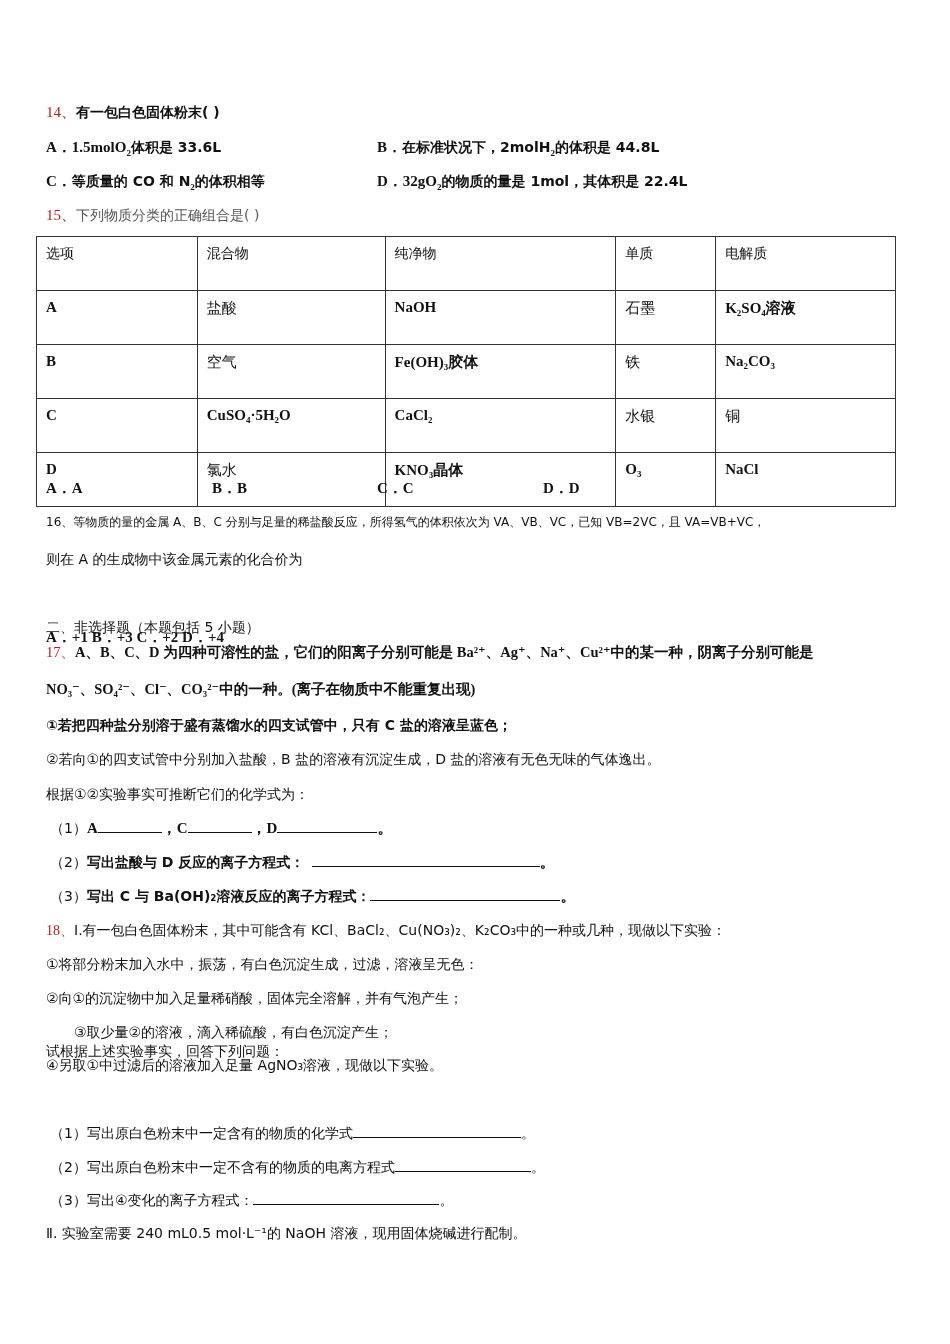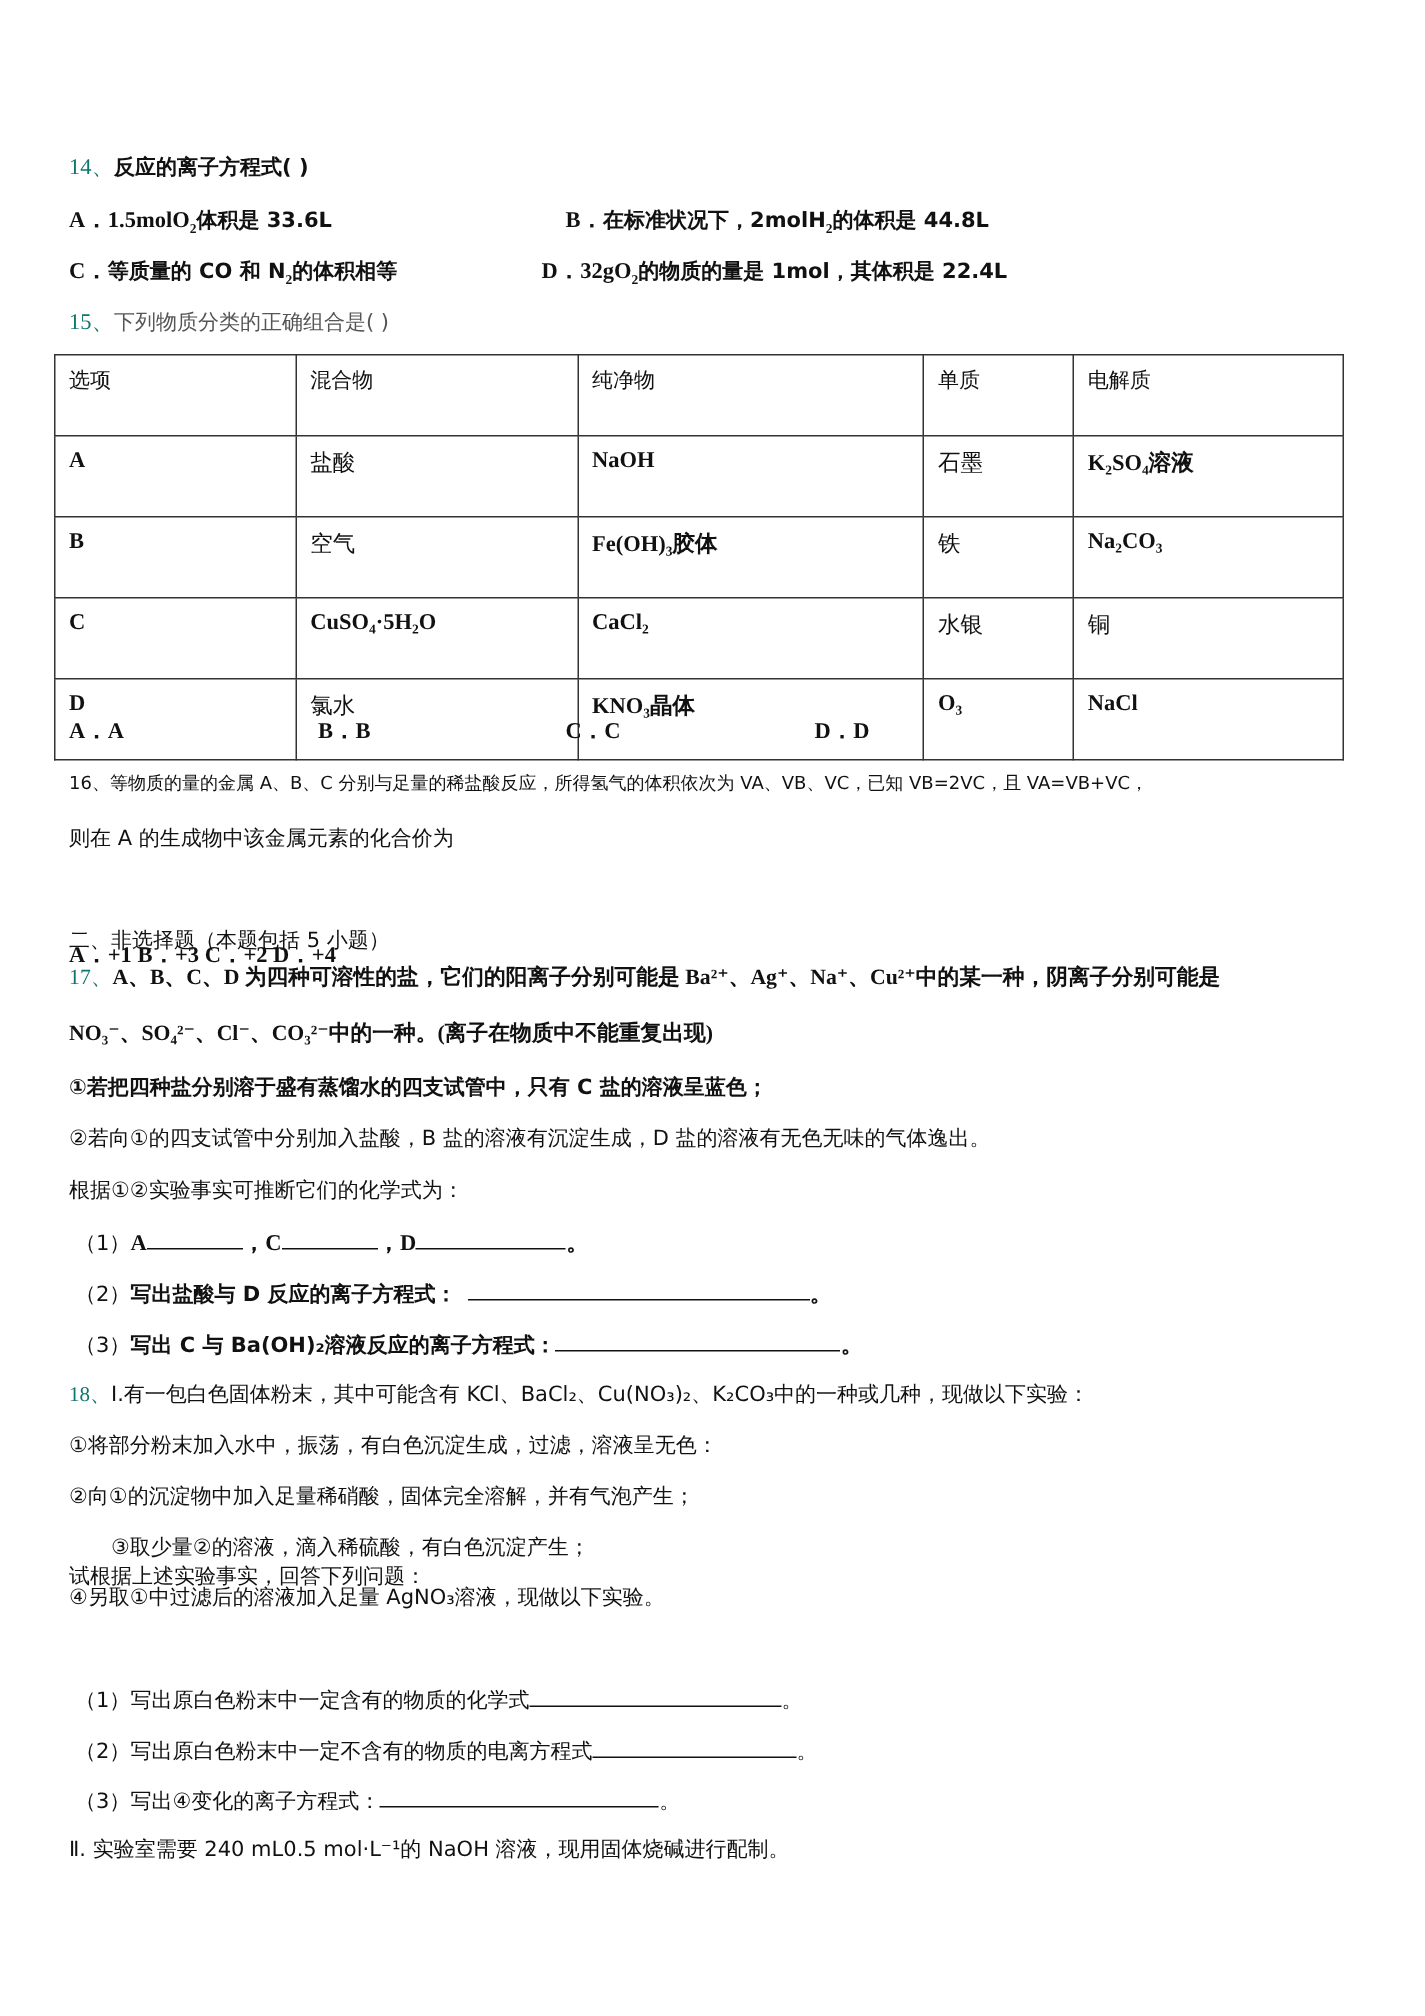--- a/index.html
+++ b/index.html
@@ -1,46 +1,46 @@
 <!DOCTYPE html>
 <html><head>
 <meta charset="utf-8">
 <style>
   html, body { margin: 0; padding: 0; background: #ffffff; }
   body { width: 950px; height: 1344px; position: relative; overflow: hidden;
          font-family: "Liberation Serif", "DejaVu Serif", serif; color: #111; }
   .line { position: absolute; left: 46px; font-size: 15px; line-height: 20px; white-space: nowrap; }
-  .num { font-family: "Liberation Serif", serif; color: #0f766e; font-weight: normal; }
+  .num { font-family: "Liberation Serif", serif; color: #b91c1c; font-weight: normal; }
   .b { font-weight: bold; }
   .cj { font-family: "DejaVu Sans", sans-serif; font-size: 14px; }
   .gray { color: #555; }
   sub, sup { font-size: 9px; line-height: 0; }
   .blank { display: inline-block; border-bottom: 1px solid #111; height: 14px; vertical-align: baseline; }
   table.cls { position: absolute; left: 36px; top: 236px; width: 860px; border-collapse: collapse; }
   table.cls td { border: 1.5px solid #333; height: 45px; vertical-align: top; padding: 8px 8px 0 9px;
                  font-size: 15px; font-weight: bold; margin-left: 12px; }
   table.cls tr.hdr td { font-weight: normal; font-family: "DejaVu Sans", sans-serif; font-size: 14px; }
   .opt { position: absolute; font-size: 15px; line-height: 20px; font-weight: bold; white-space: nowrap; }
 </style>
 </head>
 <body>
 
 <div class="line" style="top:102px;">
-  <span class="num">14、</span><span class="b cj">反应的离子方程式(   )</span>
+  <span class="num">14、</span><span class="b cj">有一包白色固体粉末(   )</span>
 </div>
 <div class="line b" style="top:137px;">
   <span>A．</span><span>1.5molO</span><sub>2</sub><span class="cj">体积是 33.6L</span>
 </div>
 <div class="line b" style="top:137px; left:377px;">
   <span>B．</span><span class="cj">在标准状况下，2molH</span><sub>2</sub><span class="cj">的体积是 44.8L</span>
 </div>
 <div class="line b" style="top:171px;">
   <span>C．</span><span class="cj">等质量的 CO 和 N</span><sub>2</sub><span class="cj">的体积相等</span>
 </div>
-<div class="line b" style="top:171px; left:361px;">
+<div class="line b" style="top:171px; left:377px;">
   <span>D．</span><span>32gO</span><sub>2</sub><span class="cj">的物质的量是 1mol，其体积是 22.4L</span>
 </div>
 
 <div class="line" style="top:205px;">
   <span class="num">15、</span><span class="cj gray">下列物质分类的正确组合是(       )</span>
 </div>
 
 <table class="cls">
   <colgroup>
     <col style="width:161px">

